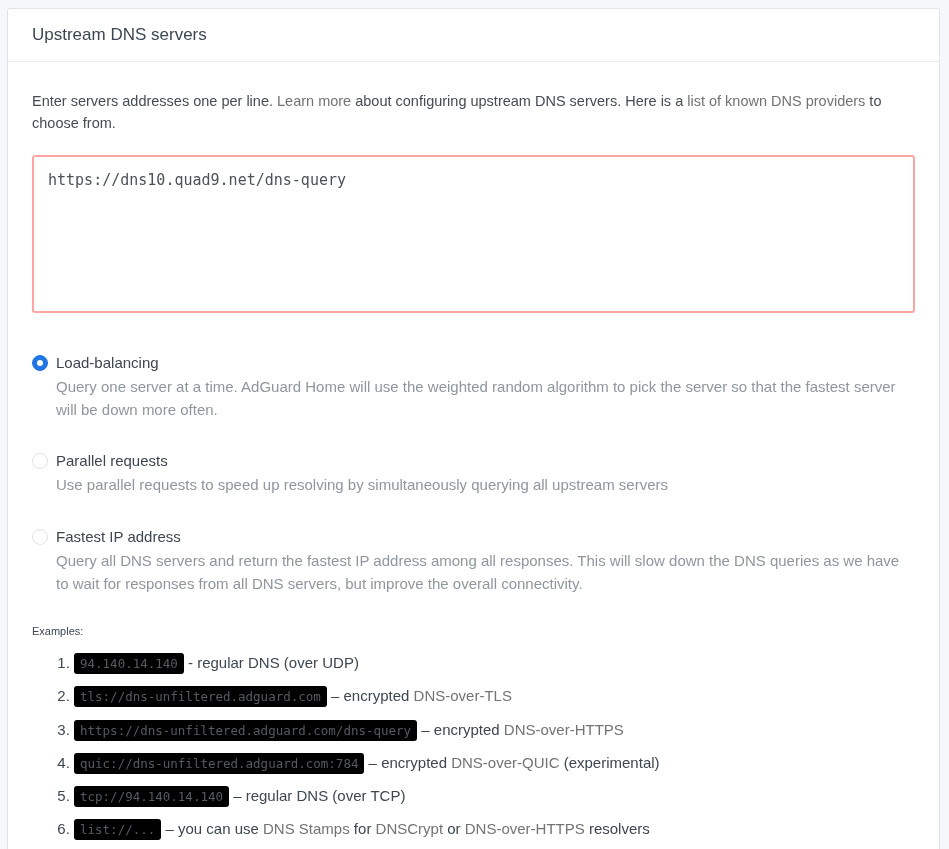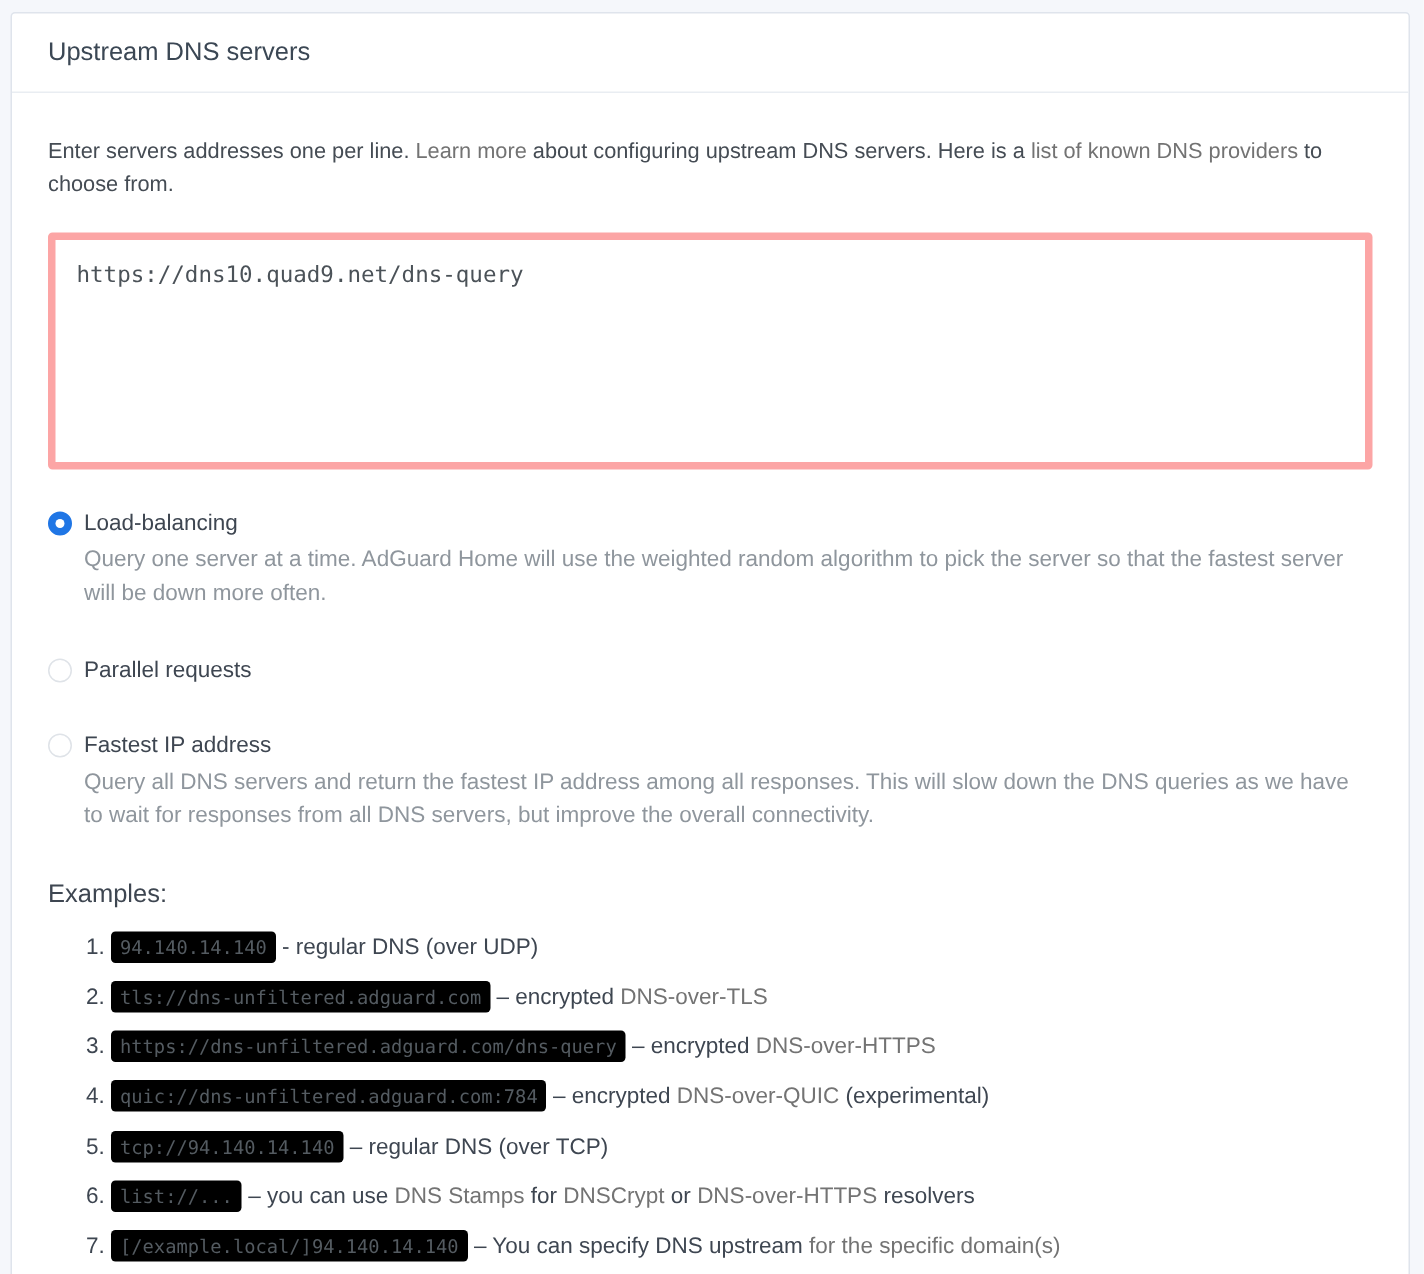--- a/index.html
+++ b/index.html
@@ -37,30 +37,30 @@
     font-size: 14.5px;
     line-height: 1.55;
     color: #454c54;
     margin: 4px 0 20px;
   }
   a { color: #737373; text-decoration: none; cursor: pointer; }
   .upstream-textarea {
     display: block;
     width: 100%;
     height: 158px;
-    border: 5px solid #fca5a5;
+    border: 2px solid #fca5a5;
     border-radius: 3px;
     padding: 12px 14px;
     font-family: "DejaVu Sans Mono", monospace;
     font-size: 15px;
     line-height: 1.5;
     color: #4b5258;
     resize: none;
     outline: none;
-    margin-bottom: 26px;
+    margin-bottom: 40px;
   }
   .radio-option {
     position: relative;
     padding-left: 24px;
     margin-bottom: 30px;
     cursor: pointer;
   }
   .radio-circle {
     position: absolute;
     left: 0; top: 2px;
@@ -88,21 +88,21 @@
     color: #3e4651;
     line-height: 1.35;
     margin-bottom: 3px;
   }
   .radio-desc {
     font-size: 15px;
     color: #8f969d;
     line-height: 1.5;
   }
   .examples-label {
-    font-size: 17px;
+    font-size: 11px;
     color: #3e4651;
     margin: 20px 0 0;
   }
   ol.examples-list {
     margin: 14px 0 0;
     padding-left: 42px;
     font-size: 15px;
     color: #3e4651;
   }
   ol.examples-list li {
@@ -133,20 +133,21 @@
 
     <div class="radio-option checked">
       <span class="radio-circle"></span>
       <span class="radio-label">Load-balancing</span>
       <div class="radio-desc">Query one server at a time. AdGuard Home will use the weighted random algorithm to pick the server so that the fastest server will be down more often.</div>
     </div>
 
     <div class="radio-option">
       <span class="radio-circle"></span>
       <span class="radio-label">Parallel requests</span>
+      <div class="radio-desc">Use parallel requests to speed up resolving by simultaneously querying all upstream servers</div>
     </div>
 
     <div class="radio-option">
       <span class="radio-circle"></span>
       <span class="radio-label">Fastest IP address</span>
       <div class="radio-desc">Query all DNS servers and return the fastest IP address among all responses. This will slow down the DNS queries as we have to wait for responses from all DNS servers, but improve the overall connectivity.</div>
     </div>
 
     <p class="examples-label">Examples:</p>
     <ol class="examples-list">

